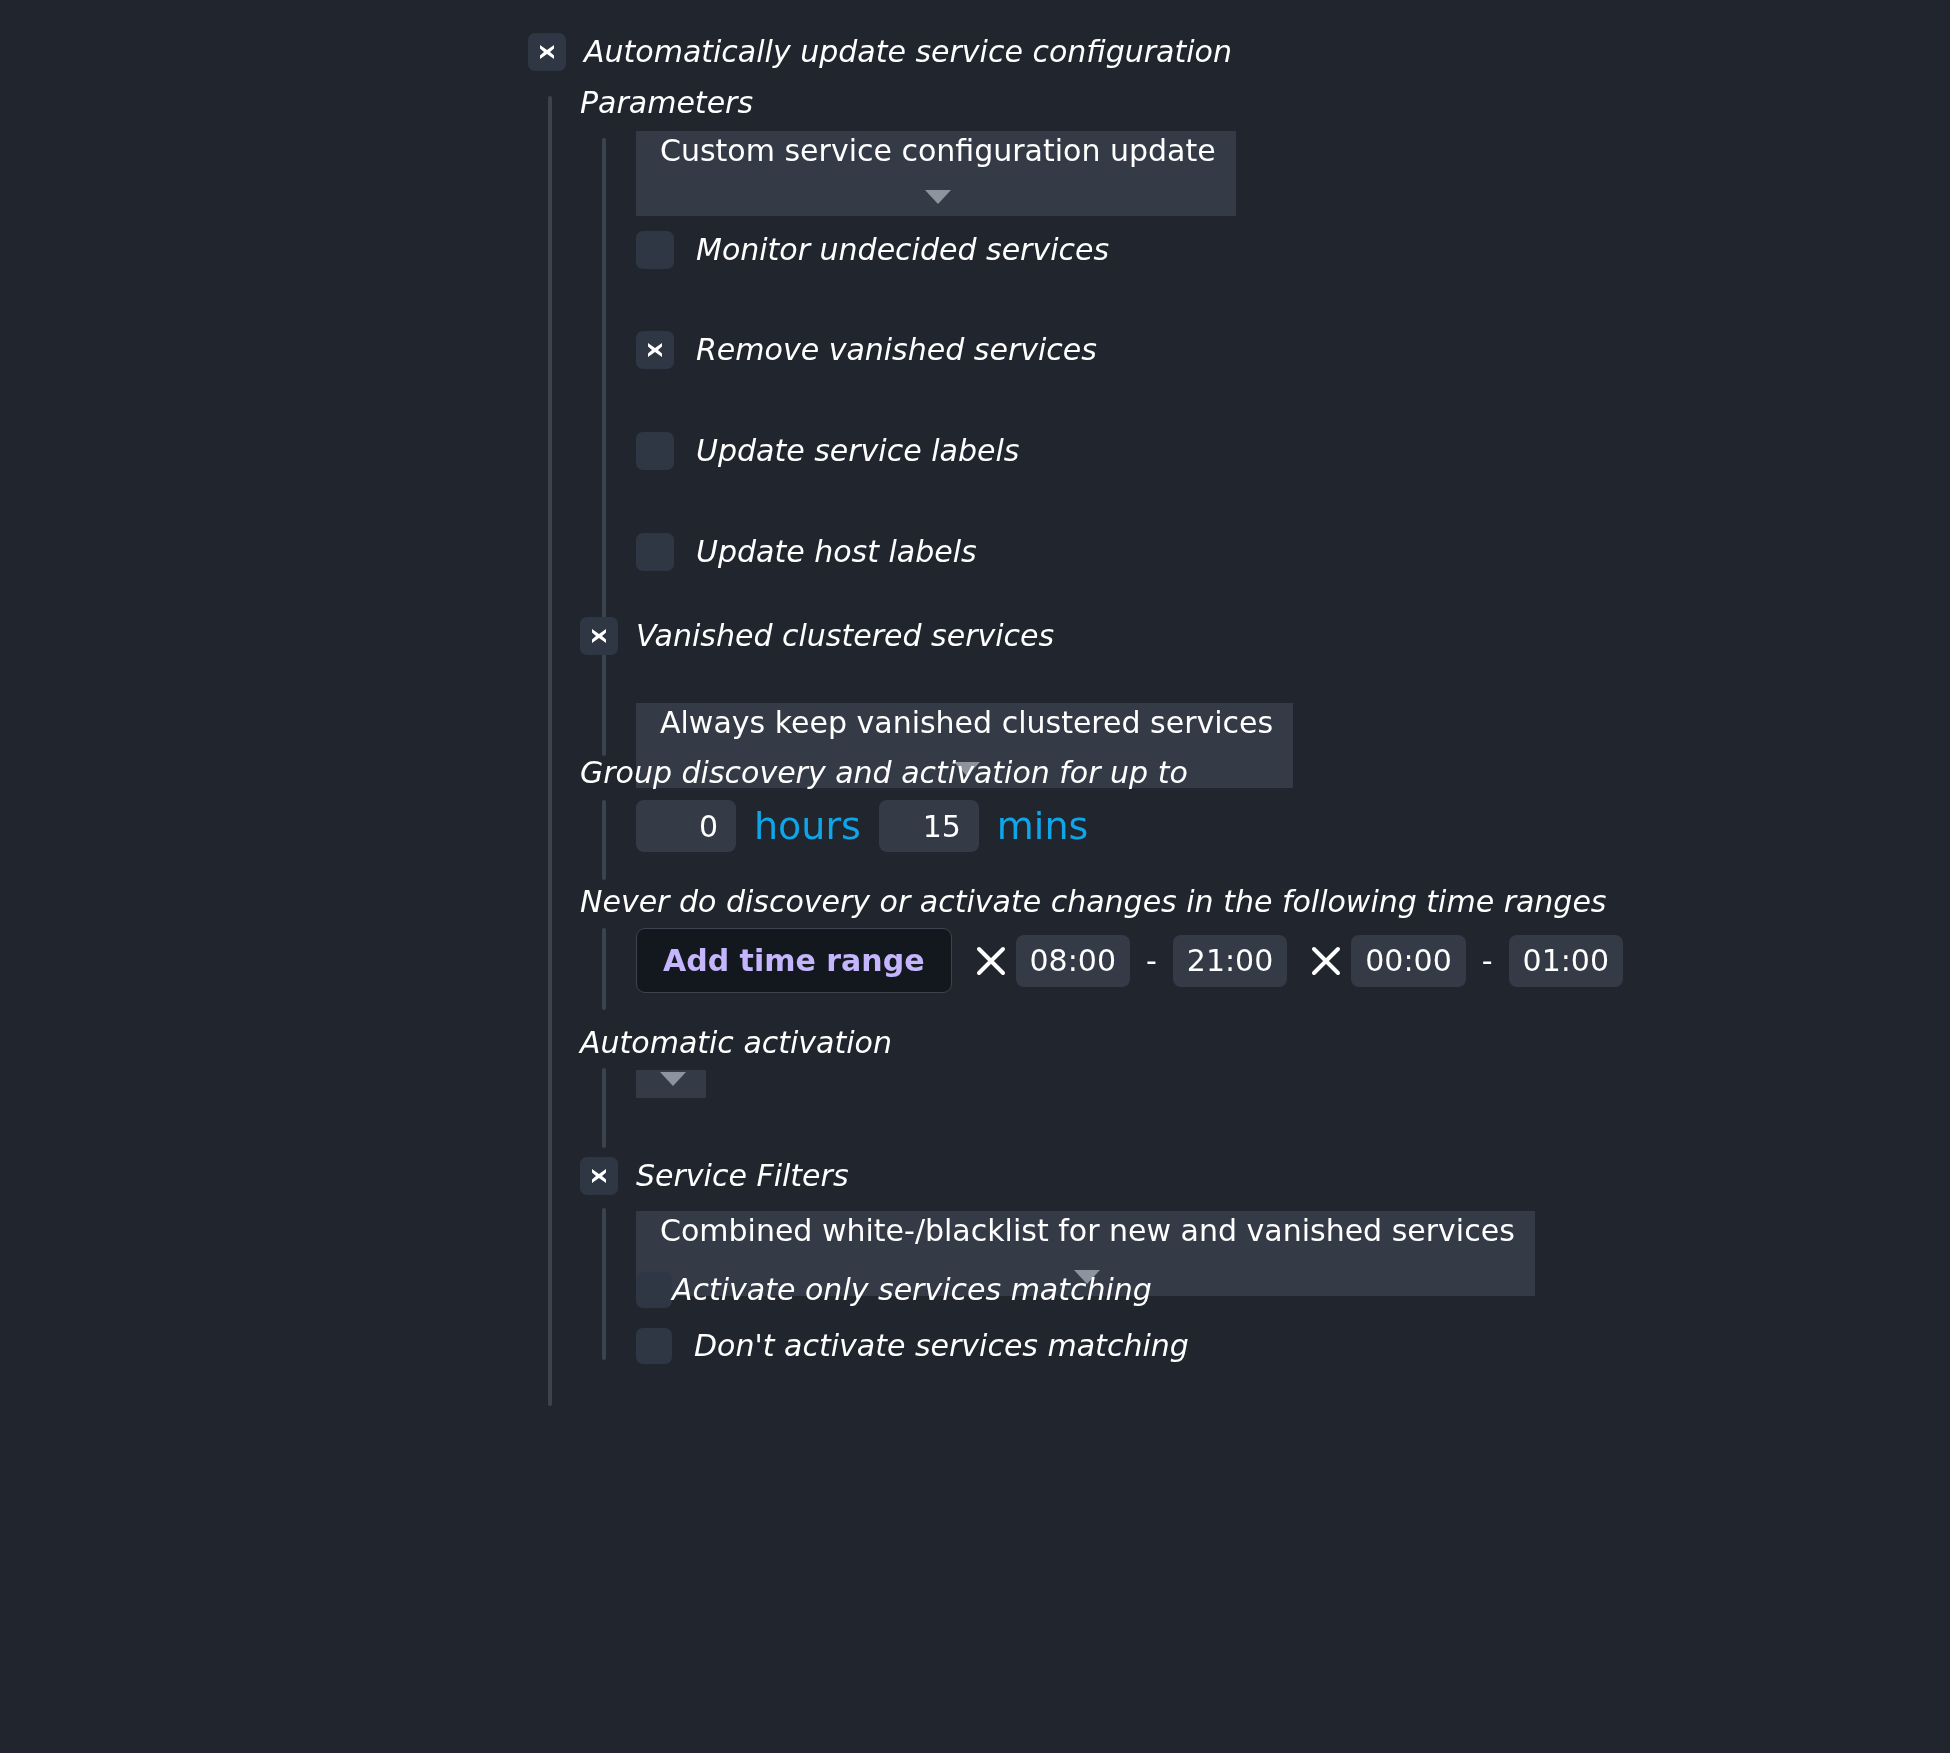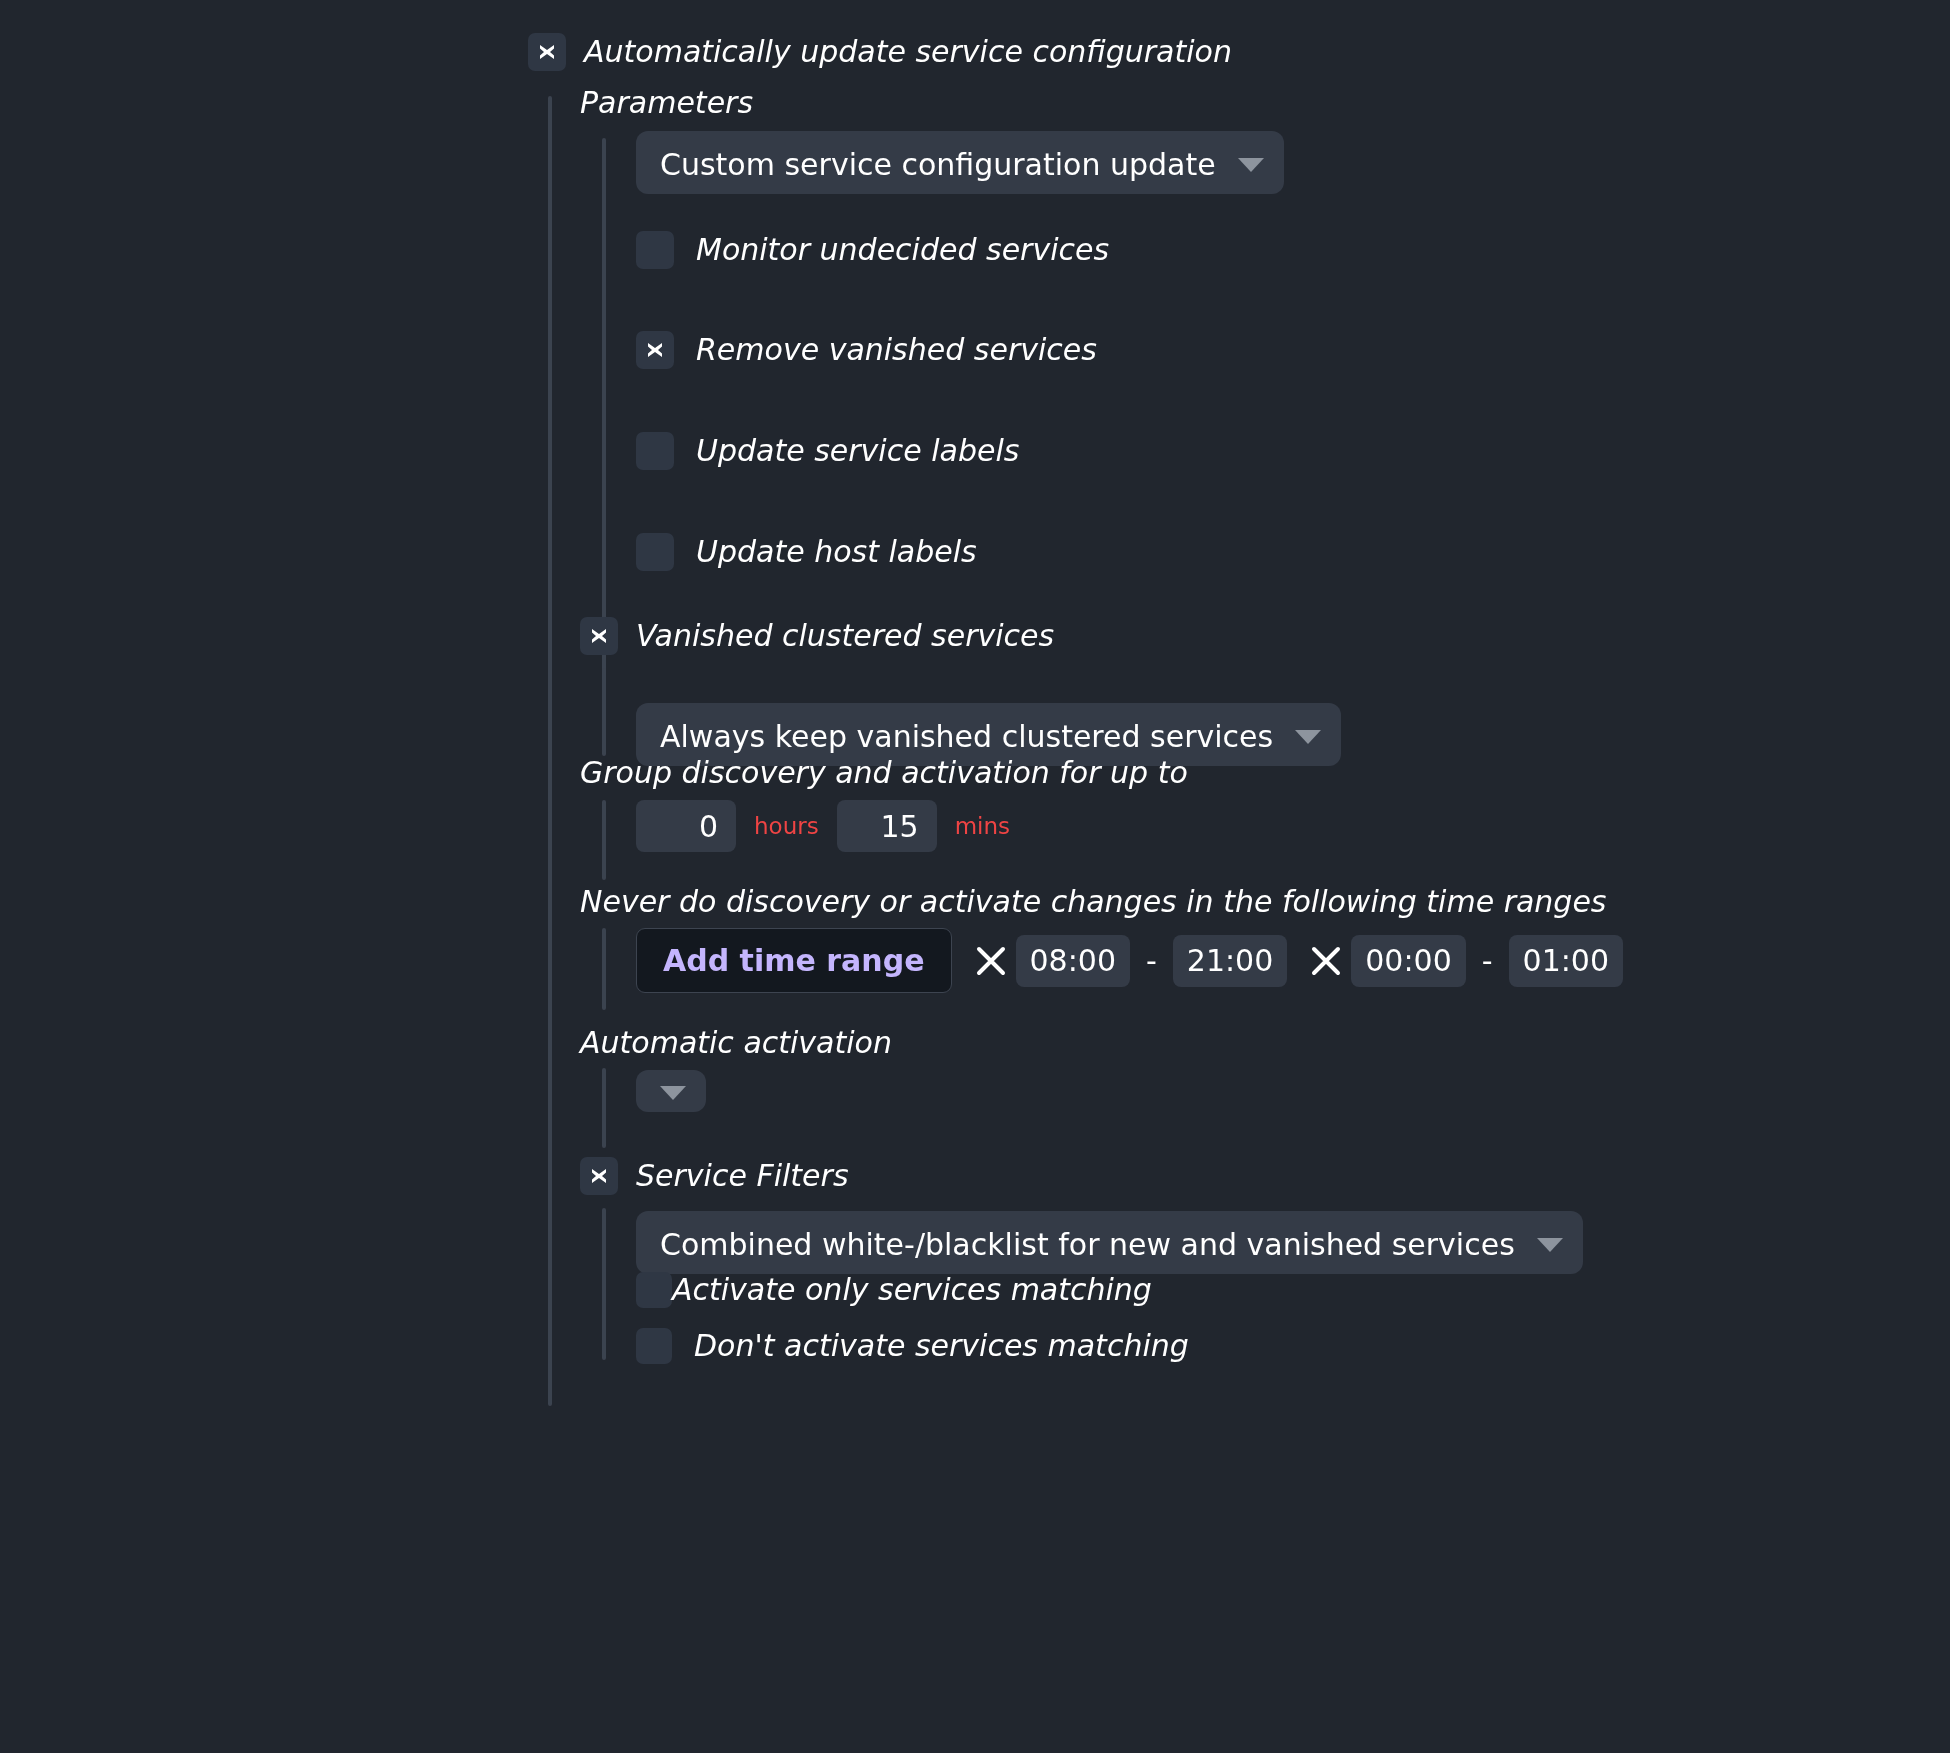--- a/index.html
+++ b/index.html
@@ -54,26 +54,27 @@
     white-space: nowrap;
     font-style: italic;
   }
   .lbl.head { font-size: 30px; }
 
   .select {
     display: inline-flex;
     align-items: center;
     gap: 22px;
     background: #343b47;
-    border-radius: 12px;
-    padding: 16px 20px 12px 24px;
+    border-radius: 0;
+    padding: 2px 20px 12px 24px;
     font-size: 30px;
     color: #ffffff;
     white-space: nowrap;
     cursor: pointer;
+    flex-direction: column;
   }
   .caret {
     width: 0; height: 0;
     border-left: 13px solid transparent;
     border-right: 13px solid transparent;
     border-top: 14px solid #8d949e;
     flex: 0 0 auto;
   }
 
   .numfield {
@@ -126,22 +127,22 @@
     cursor: pointer;
   }
 
   .dash {
     font-size: 30px;
     color: #ffffff;
     padding: 0 4px;
   }
 
   .unit {
-    font-size: 23px;
-    color: #ef4444;
+    font-size: 38px;
+    color: #0ea5e9;
   }
 
   
   .vline {
     position: absolute;
     width: 4px;
     background: #3b434f;
     border-radius: 2px;
   }
 

